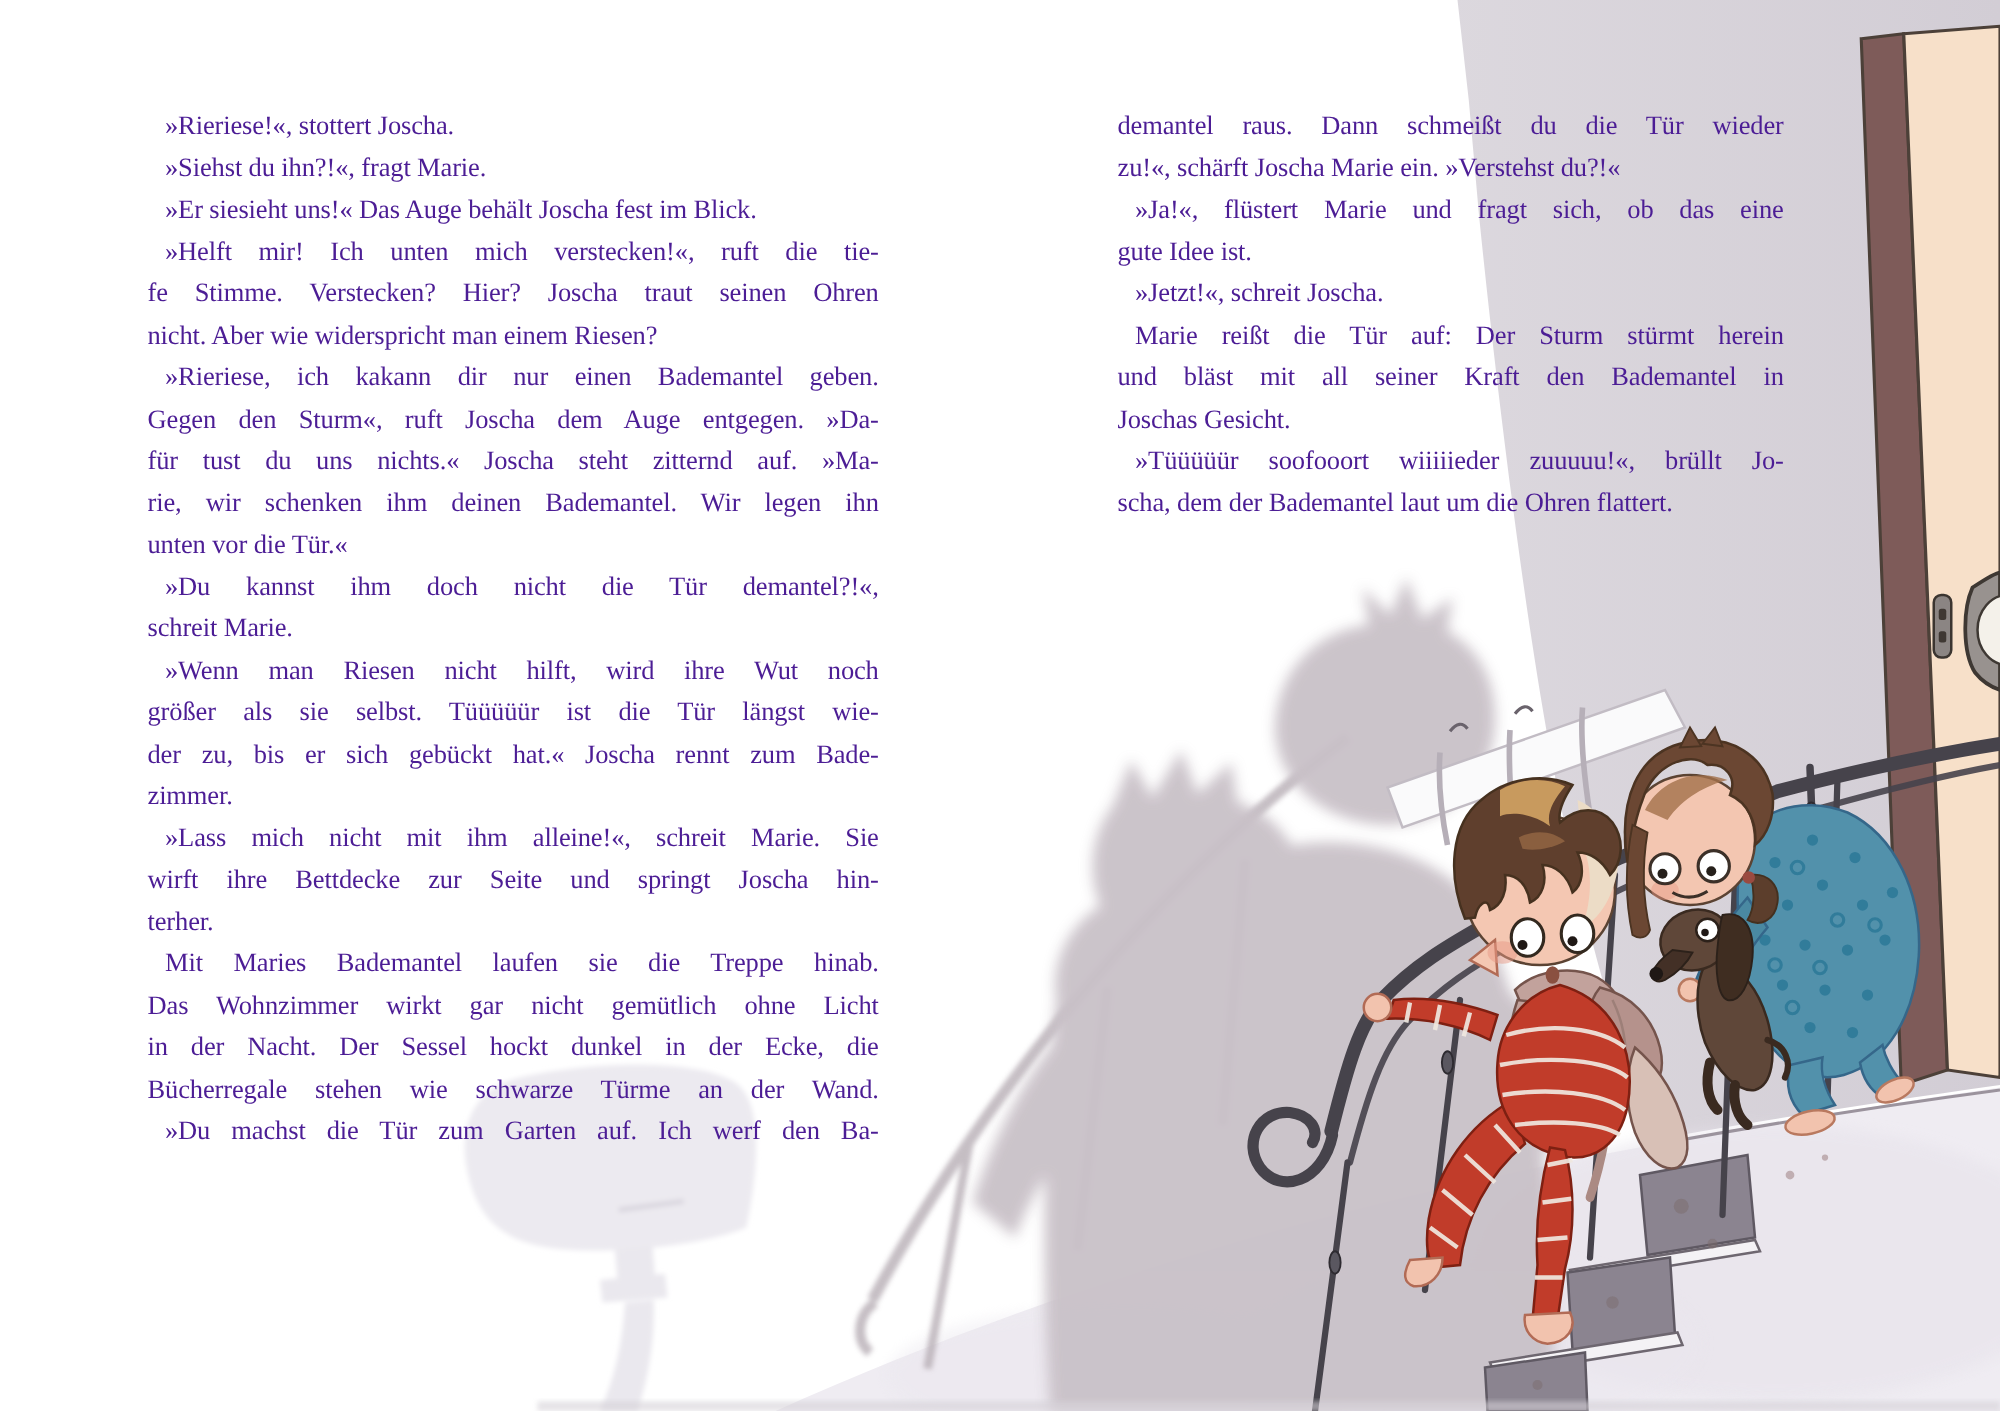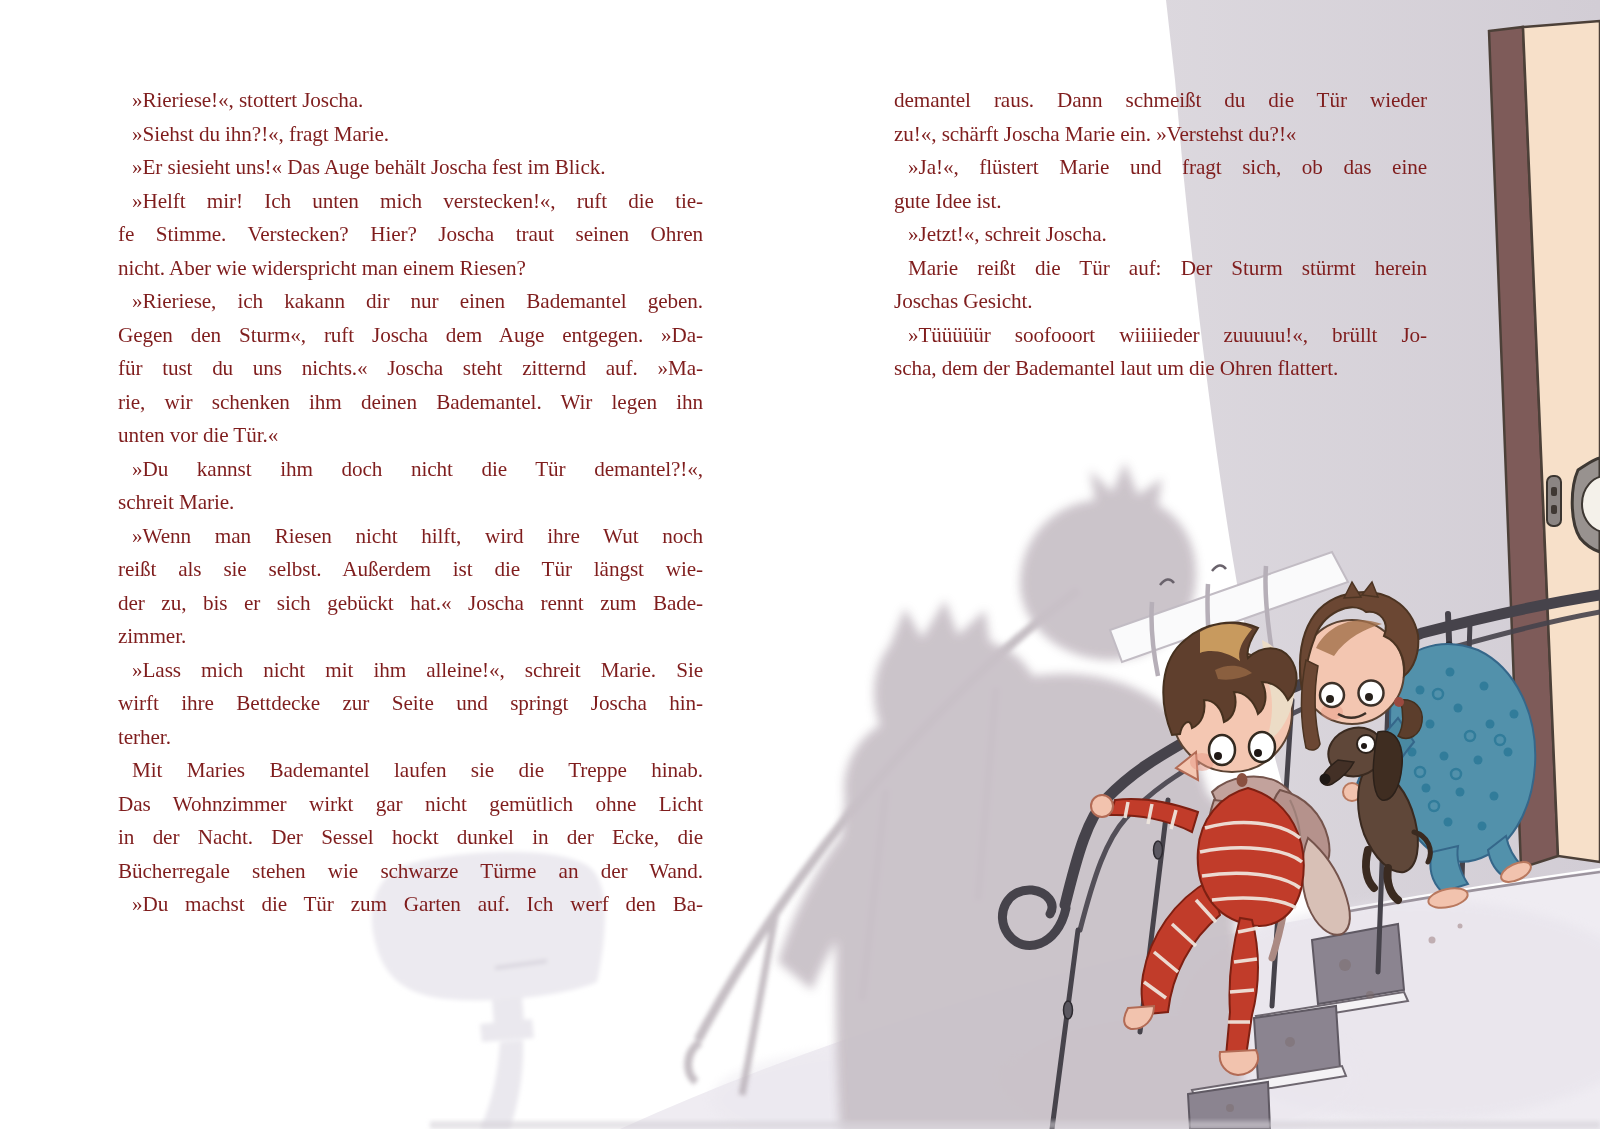--- a/index.html
+++ b/index.html
@@ -3,21 +3,21 @@
 <meta charset="utf-8">
 <style>
   html,body{margin:0;padding:0;}
   body{
     width:1600px;height:1129px;position:relative;background:#ffffff;
     font-family:"Liberation Serif", serif;overflow:hidden;
   }
   #spread{position:absolute;inset:0;}
   #art{position:absolute;left:0;top:0;z-index:0;}
   .page-text{
-    position:absolute;top:84px;z-index:2;color:#7f1d1d;
+    position:absolute;top:84px;z-index:2;color:#4c1d95;
     font-size:21.2px;line-height:33.5px;letter-spacing:-0.1px;
   }
   #left-text{left:118px;width:585px;}
   #right-text{left:894px;width:533px;}
   .line{height:33.5px;overflow:hidden;white-space:normal;}
   .line.j{text-align:justify;text-align-last:justify;}
   .line.in{text-indent:14px;}
 </style>
 </head>
 <body>
@@ -227,36 +227,37 @@
       <div class="line j">fe Stimme. Verstecken? Hier? Joscha traut seinen Ohren</div>
       <div class="line">nicht. Aber wie widerspricht man einem Riesen?</div>
       <div class="line j in">»Rieriese, ich kakann dir nur einen Bademantel geben.</div>
       <div class="line j">Gegen den Sturm«, ruft Joscha dem Auge entgegen. »Da-</div>
       <div class="line j">für tust du uns nichts.« Joscha steht zitternd auf. »Ma-</div>
       <div class="line j">rie, wir schenken ihm deinen Bademantel. Wir legen ihn</div>
       <div class="line">unten vor die Tür.«</div>
       <div class="line j in">»Du kannst ihm doch nicht die Tür demantel?!«,</div>
       <div class="line">schreit Marie.</div>
       <div class="line j in">»Wenn man Riesen nicht hilft, wird ihre Wut noch</div>
-      <div class="line j">reißt als sie selbst. Außerdem ist die Tür längst wie-</div>
+      <div class="line j">größer als sie selbst. Tüüüüür ist die Tür längst wie-</div>
       <div class="line j">der zu, bis er sich gebückt hat.« Joscha rennt zum Bade-</div>
       <div class="line">zimmer.</div>
       <div class="line j in">»Lass mich nicht mit ihm alleine!«, schreit Marie. Sie</div>
       <div class="line j">wirft ihre Bettdecke zur Seite und springt Joscha hin-</div>
       <div class="line">terher.</div>
       <div class="line j in">Mit Maries Bademantel laufen sie die Treppe hinab.</div>
       <div class="line j">Das Wohnzimmer wirkt gar nicht gemütlich ohne Licht</div>
       <div class="line j">in der Nacht. Der Sessel hockt dunkel in der Ecke, die</div>
       <div class="line j">Bücherregale stehen wie schwarze Türme an der Wand.</div>
       <div class="line j in">»Du machst die Tür zum Garten auf. Ich werf den Ba-</div>
     </div>
   <div id="right-text" class="page-text">
       <div class="line j">demantel raus. Dann schmeißt du die Tür wieder</div>
       <div class="line">zu!«, schärft Joscha Marie ein. »Verstehst du?!«</div>
       <div class="line j in">»Ja!«, flüstert Marie und fragt sich, ob das eine</div>
       <div class="line">gute Idee ist.</div>
       <div class="line in">»Jetzt!«, schreit Joscha.</div>
       <div class="line j in">Marie reißt die Tür auf: Der Sturm stürmt herein</div>
+      <div class="line j">und bläst mit all seiner Kraft den Bademantel in</div>
       <div class="line">Joschas Gesicht.</div>
       <div class="line j in">»Tüüüüür soofooort wiiiiieder zuuuuu!«, brüllt Jo-</div>
       <div class="line">scha, dem der Bademantel laut um die Ohren flattert.</div>
     </div>
 </div>
 
 </body></html>

